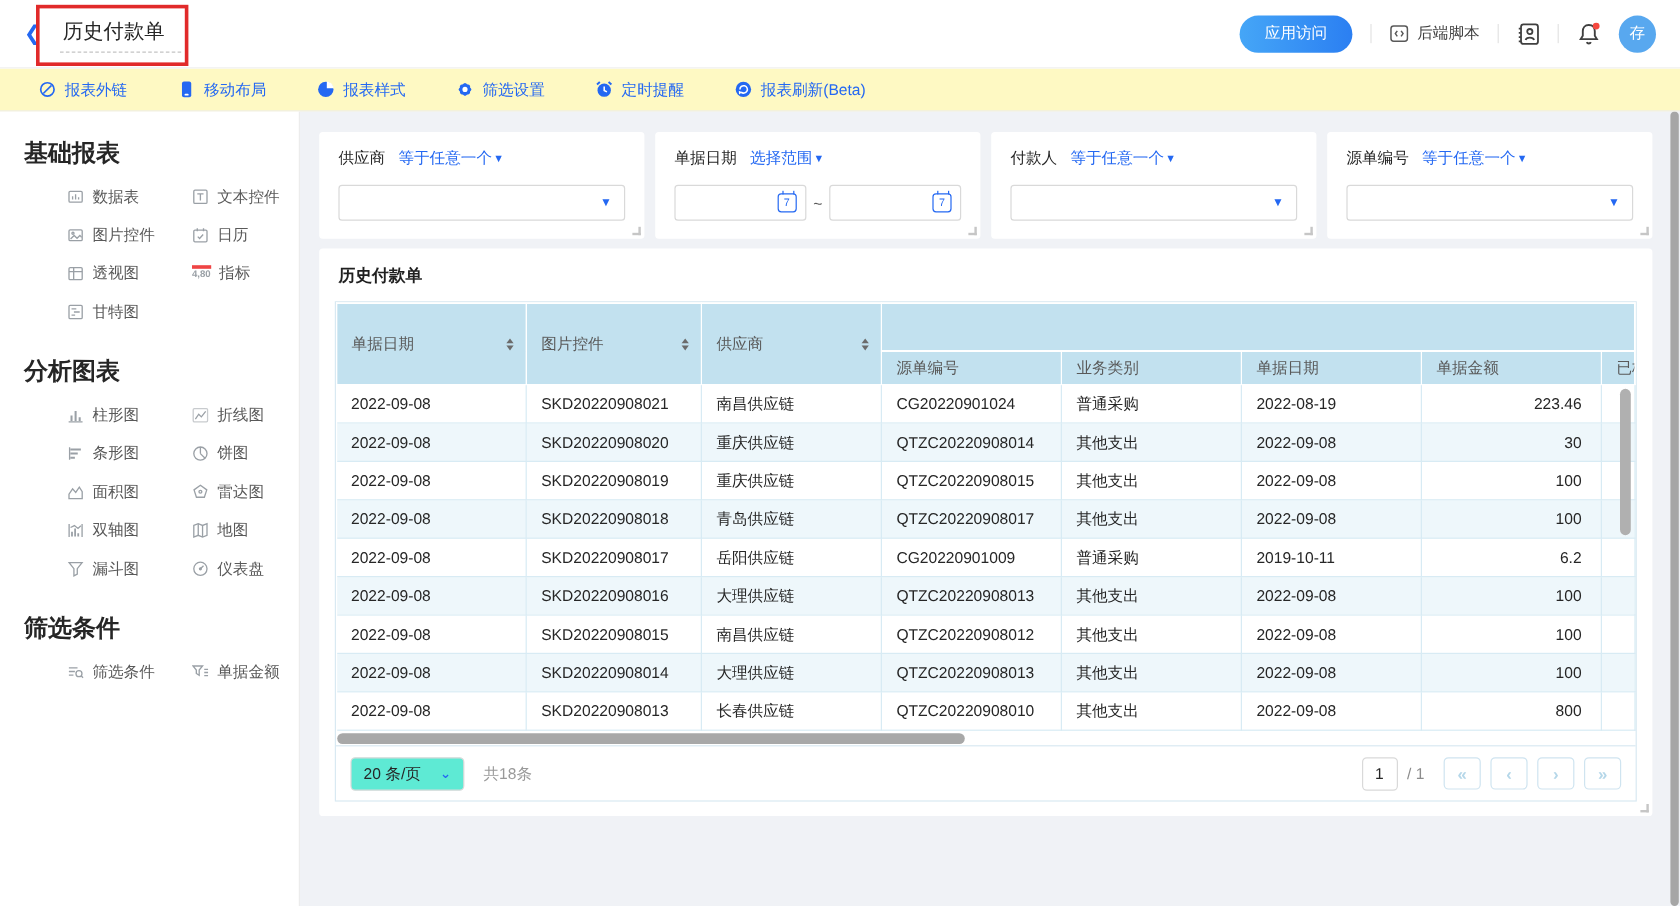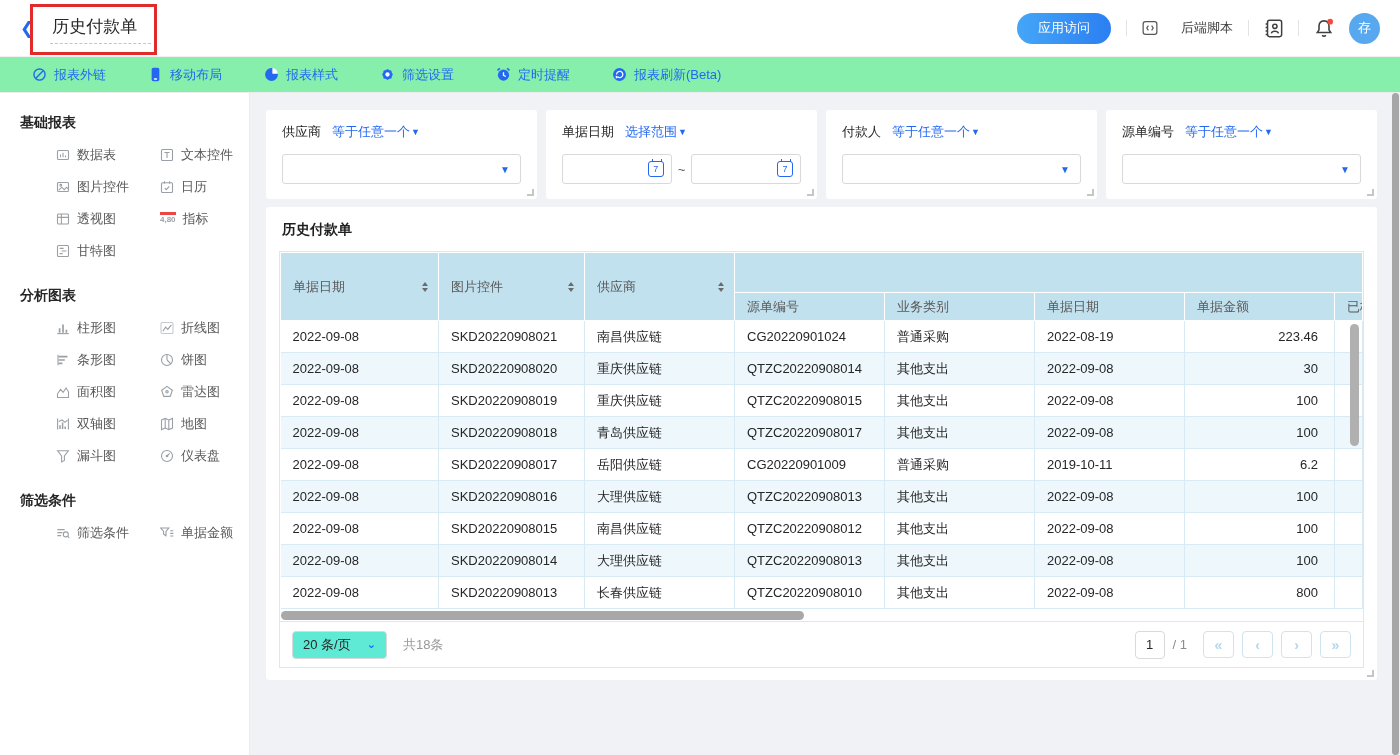--- a/index.html
+++ b/index.html
@@ -8,34 +8,34 @@
 
   
   .app-header { height:57px; background:#fff; display:flex; align-items:center; padding:0 20px; position:relative; border-bottom:1px solid #f0f0f0; }
   .back-ic { color:#2468f2; font-size:17px; font-weight:bold; margin-right:16px; cursor:pointer; }
   .rpt-title { font-size:17px; color:#262626; padding:2px 14px 5px 2px; border-bottom:1px dashed #c4c4c4; }
   .red-box { position:absolute; left:30px; top:4px; width:127px; height:51px; border:3px solid #e12a2a; z-index:9; pointer-events:none; }
   .hd-spacer { flex:1; }
   .hd-right { display:flex; align-items:center; gap:15px; }
   .pill-btn { height:31px; padding:0 21px; border-radius:16px; background:linear-gradient(90deg,#45a6f7,#2b7ff2); color:#fff; font-size:13px; display:flex; align-items:center; border:none; cursor:pointer; }
   .hd-div { width:1px; height:16px; background:#e3e3e3; }
-  .hd-item { display:flex; align-items:center; gap:23px; color:#404040; cursor:pointer; }
+  .hd-item { display:flex; align-items:center; gap:7px; color:#404040; cursor:pointer; }
   .avatar { width:31px; height:31px; border-radius:50%; background:#58a8ef; color:#fff; display:flex; align-items:center; justify-content:center; font-size:13px; cursor:pointer; }
 
   
-  .sub-toolbar { height:36px; background:#86efac; display:flex; align-items:center; padding:0 28px 0 32px; border-bottom:1px solid #ececec; }
+  .sub-toolbar { height:36px; background:#fef9c3; display:flex; align-items:center; padding:0 28px 0 32px; border-bottom:1px solid #ececec; }
   .tb-items { display:flex; align-items:center; gap:42px; }
   .tb-item { display:flex; align-items:center; gap:7px; color:#2468f2; cursor:pointer; }
   .tb-actions { margin-left:auto; display:flex; gap:13px; }
   .ol-btn { width:79px; height:27px; background:#fff; border:1px solid #2e6ae5; border-radius:3px; color:#2e6ae5; font-size:13px; cursor:pointer; }
 
   
   .main { display:flex; height:662px; }
   .sidebar { width:250px; background:#fff; border-right:1px solid #ececec; padding-top:21px; flex:none; }
-  .sb-sec-title { font-size:14px; font-weight:bold; color:#262626; margin:0 0 7px 20px; }
+  .sb-sec-title { font-size:20px; font-weight:bold; color:#262626; margin:0 0 7px 20px; }
   .sb-sec + .sb-sec { margin-top:20px; }
   .sb-grid { display:grid; grid-template-columns:104px auto; padding-left:56px; }
   .sb-item { height:32px; display:flex; align-items:center; gap:7px; color:#595959; cursor:grab; }
   .sb-item .ic { color:#9aa0a6; display:flex; }
   .metric-ic { font-size:8px; color:#9aa0a6; border-top:3px solid #ef4444; line-height:1.3; letter-spacing:0;font-weight:bold; }
 
   .content { flex:1; background:#f0f2f6; padding:17px 23px 0 16px; position:relative; overflow:hidden; }
   .page-scrollbar { position:absolute; right:1px; top:0; bottom:0; width:7px; background:#a6a6a6; border-radius:4px; cursor:pointer; }
 
   

